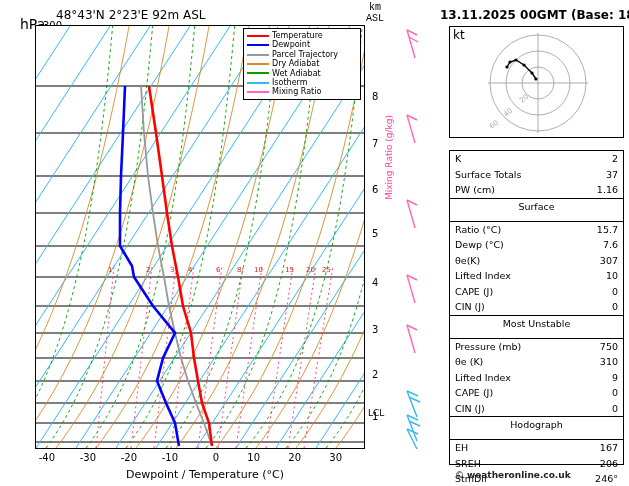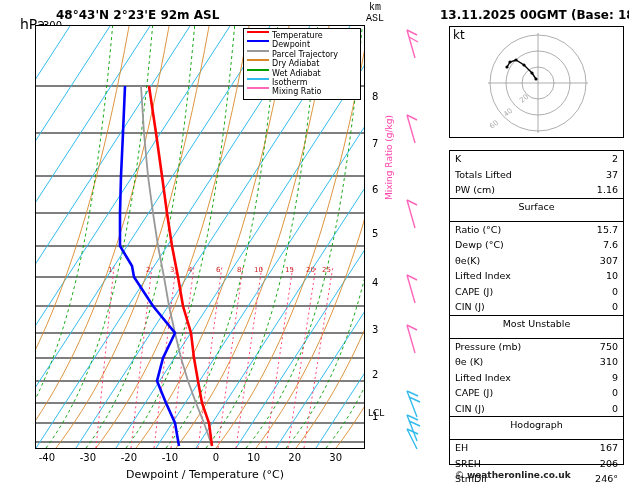--- a/index.html
+++ b/index.html
@@ -11,21 +11,21 @@
     font-size:10px;
     color:#000;
     position:relative;
     overflow:hidden;
   }
   .abs { position:absolute; }
 
   
   #sounding { left:0; top:0; width:430px; height:486px; }
   #hpa-label { left:20px; top:16px; font-size:14px; }
-  #station-title { left:56px; top:8px; font-size:12px; font-weight:bold; }
+  #station-title { left:56px; top:8px; font-size:12px; font-weight:normal; }
   #km-label { left:366px; top:2px; font-size:10px; text-align:center; line-height:11px;font-family:Liberation Mono, monospace; }
 
   #plot {
     left:35px; top:25px; width:330px; height:424px;
     border:1px solid #000;
     background:#fff;
     overflow:hidden;
   }
   #plot svg { display:block; }
 
@@ -47,21 +47,21 @@
     white-space:nowrap;
   }
 
   
   #legend {
     left:243px; top:28px; width:118px;
     background:#fff; border:1px solid #000;
     padding:2px 3px;
     font-size:8px; line-height:9.4px;
   }
-  #legend div { white-space:nowrap; display:flex; }
+  #legend div { white-space:nowrap; display:flex; align-items:center; }
   #legend .ln { display:inline-block; width:22px; height:0; border-top-width:2px; border-top-style:solid; margin-right:3px; }
 
   
   #date-title { left:440px; top:8px; font-size:12px; font-weight:bold; white-space:nowrap; }
 
   #hodo-box { left:449px; top:26px; width:175px; height:112px; border:1px solid #000; background:#fff; }
   #hodo-kt { position:absolute; left:3px; top:1px; font-size:12px; }
 
   #table-box { left:449px; top:150px; width:175px; height:315px; border:1px solid #000; background:#fff; font-size:9.5px; }
   .trow { display:flex; justify-content:space-between; padding:0 5px; height:15.5px; line-height:15.5px; }
@@ -301,21 +301,21 @@
     </g>
   </svg>
 </div>
 
 <div class="abs" id="table-box">
   <div class="trow">
       <span class="k">K</span>
       <span class="v">2</span>
     </div>
   <div class="trow">
-      <span class="k">Totals Lifted</span>
+      <span class="k">Surface Totals</span>
       <span class="v">37</span>
     </div>
   <div class="trow">
       <span class="k">PW (cm)</span>
       <span class="v">1.16</span>
     </div>
 
   <div class="sect">Surface</div>
   <div class="trow">
       <span class="k">Ratio (°C)</span>

